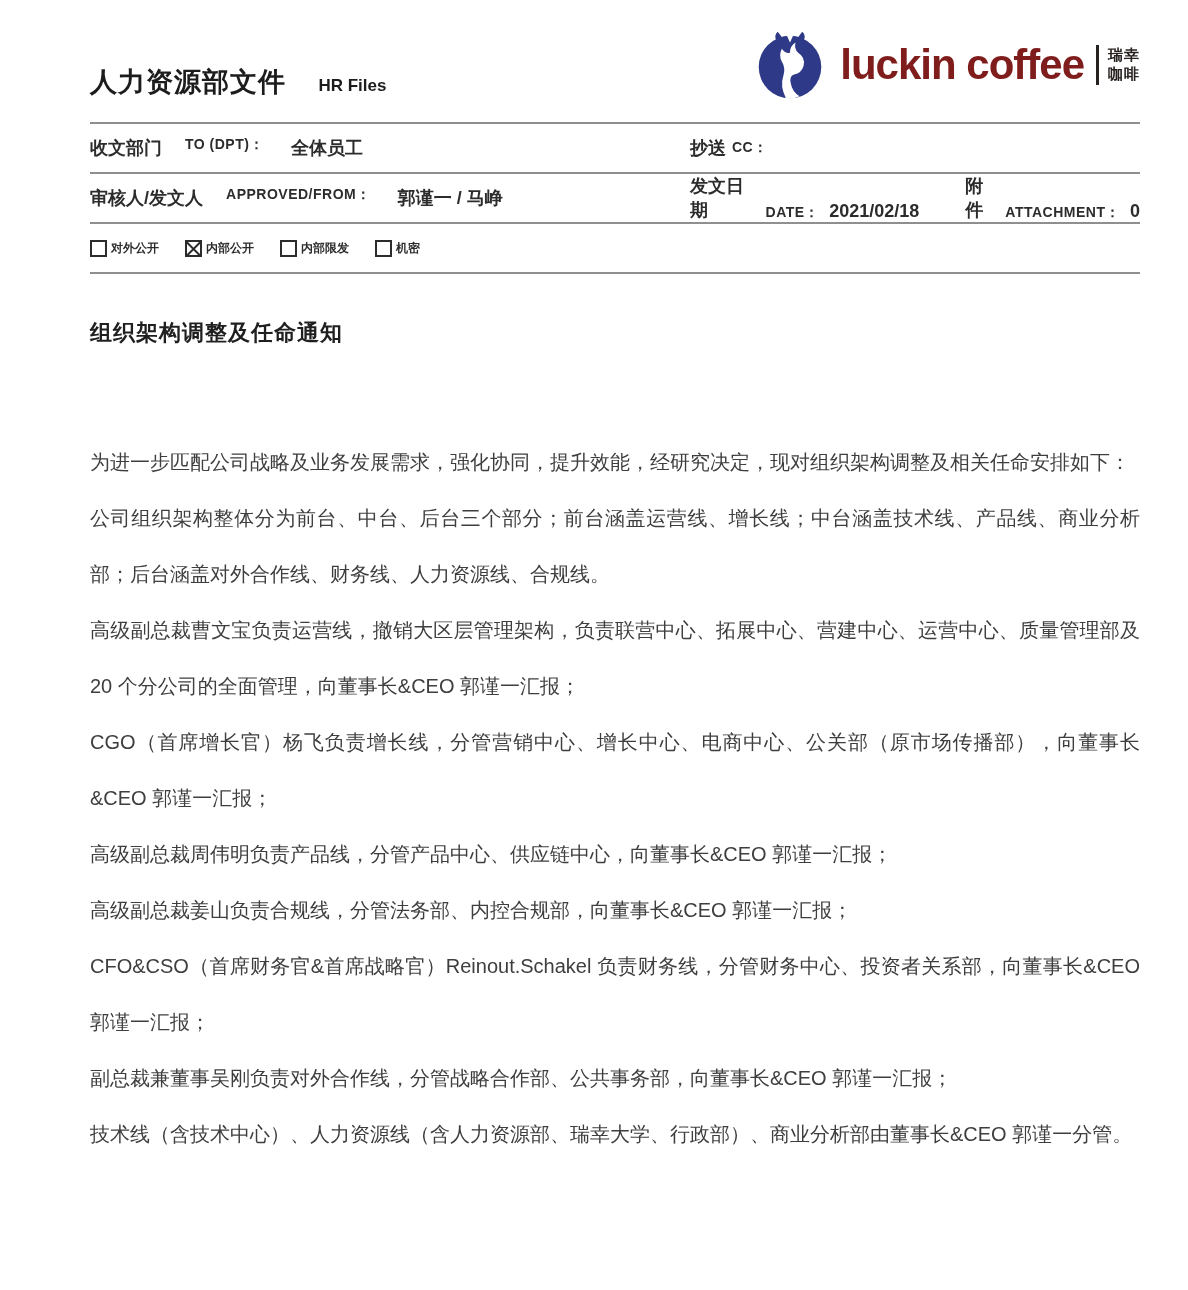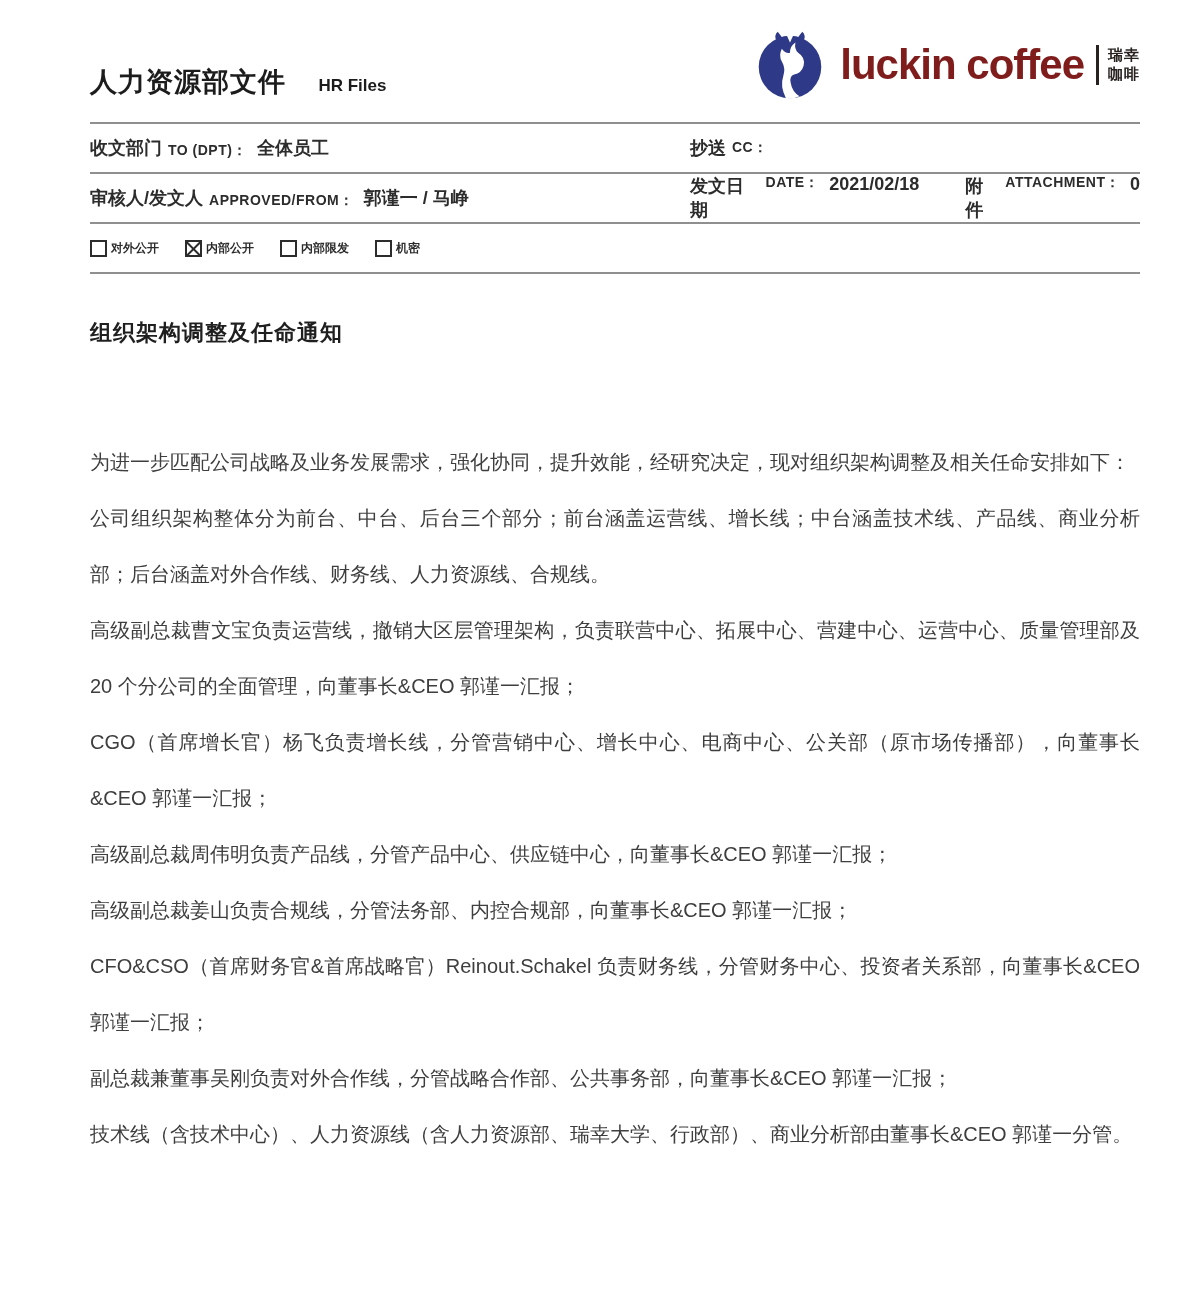--- a/index.html
+++ b/index.html
@@ -30,26 +30,26 @@
   .logo-zh { display: flex; flex-direction: column; justify-content: center; }
   .logo-zh span { font-size: 15px; font-weight: bold; color: #272220; line-height: 1.25; letter-spacing: 1px; }
 
   
   .meta { width: 1050px; border-top: 2px solid #8f8f8f; }
   .meta-row {
     display: flex; align-items: center;
     height: 50px; border-bottom: 2px solid #8f8f8f;
     font-weight: bold; color: #2c2c2c;
   }
-  .cell-left  { width: 600px; display: flex; align-items: flex-end; }
+  .cell-left  { width: 600px; display: flex; align-items: flex-start; gap: 17px; }
   .cell-right { flex: 1; display: flex; align-items: center; }
   .lz { font-size: 18px; }
   .le { font-size: 14px; letter-spacing: 0.5px; margin-left: 6px; }
   .val { font-size: 18px; margin-left: 10px; }
-  .field { display: flex; align-items: flex-start; }
+  .field { display: flex; align-items: flex-end; }
   .field + .field { margin-left: 46px; }
 
   
   .cb-group { display: flex; align-items: center; }
   .cb-item { display: flex; align-items: center; margin-right: 26px; }
   .cb {
     width: 17px; height: 17px; border: 2px solid #2c2c2c;
     display: inline-block; position: relative; margin-right: 4px;
   }
   .cb.checked::before, .cb.checked::after {

